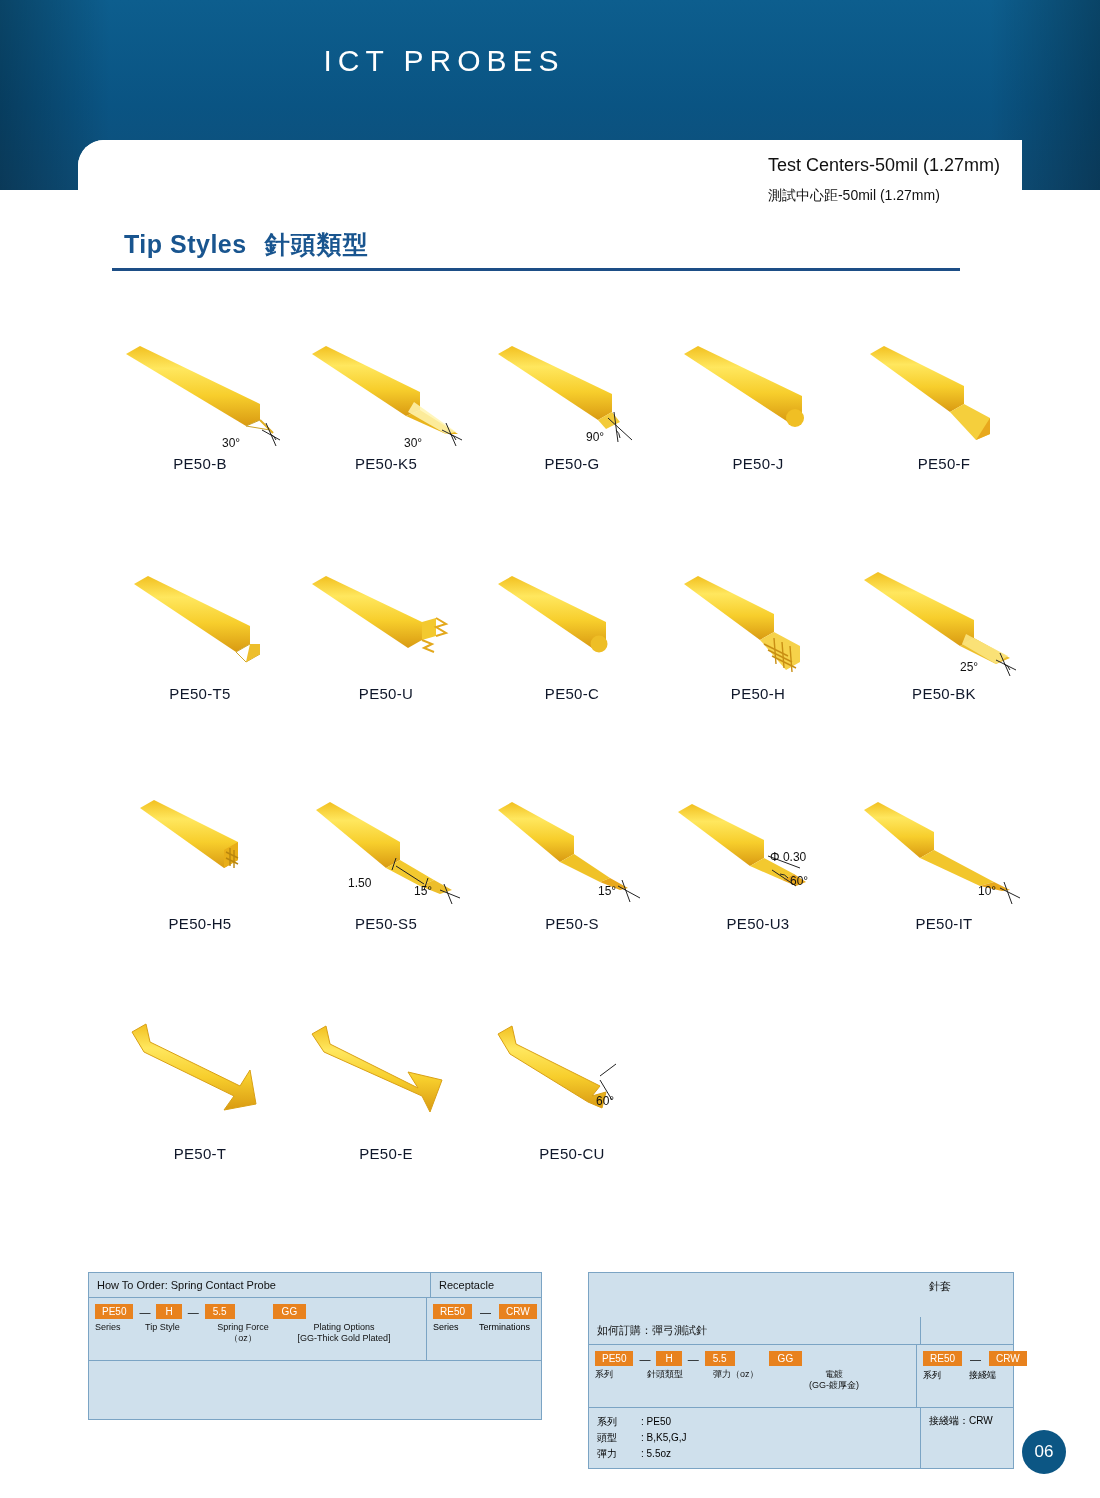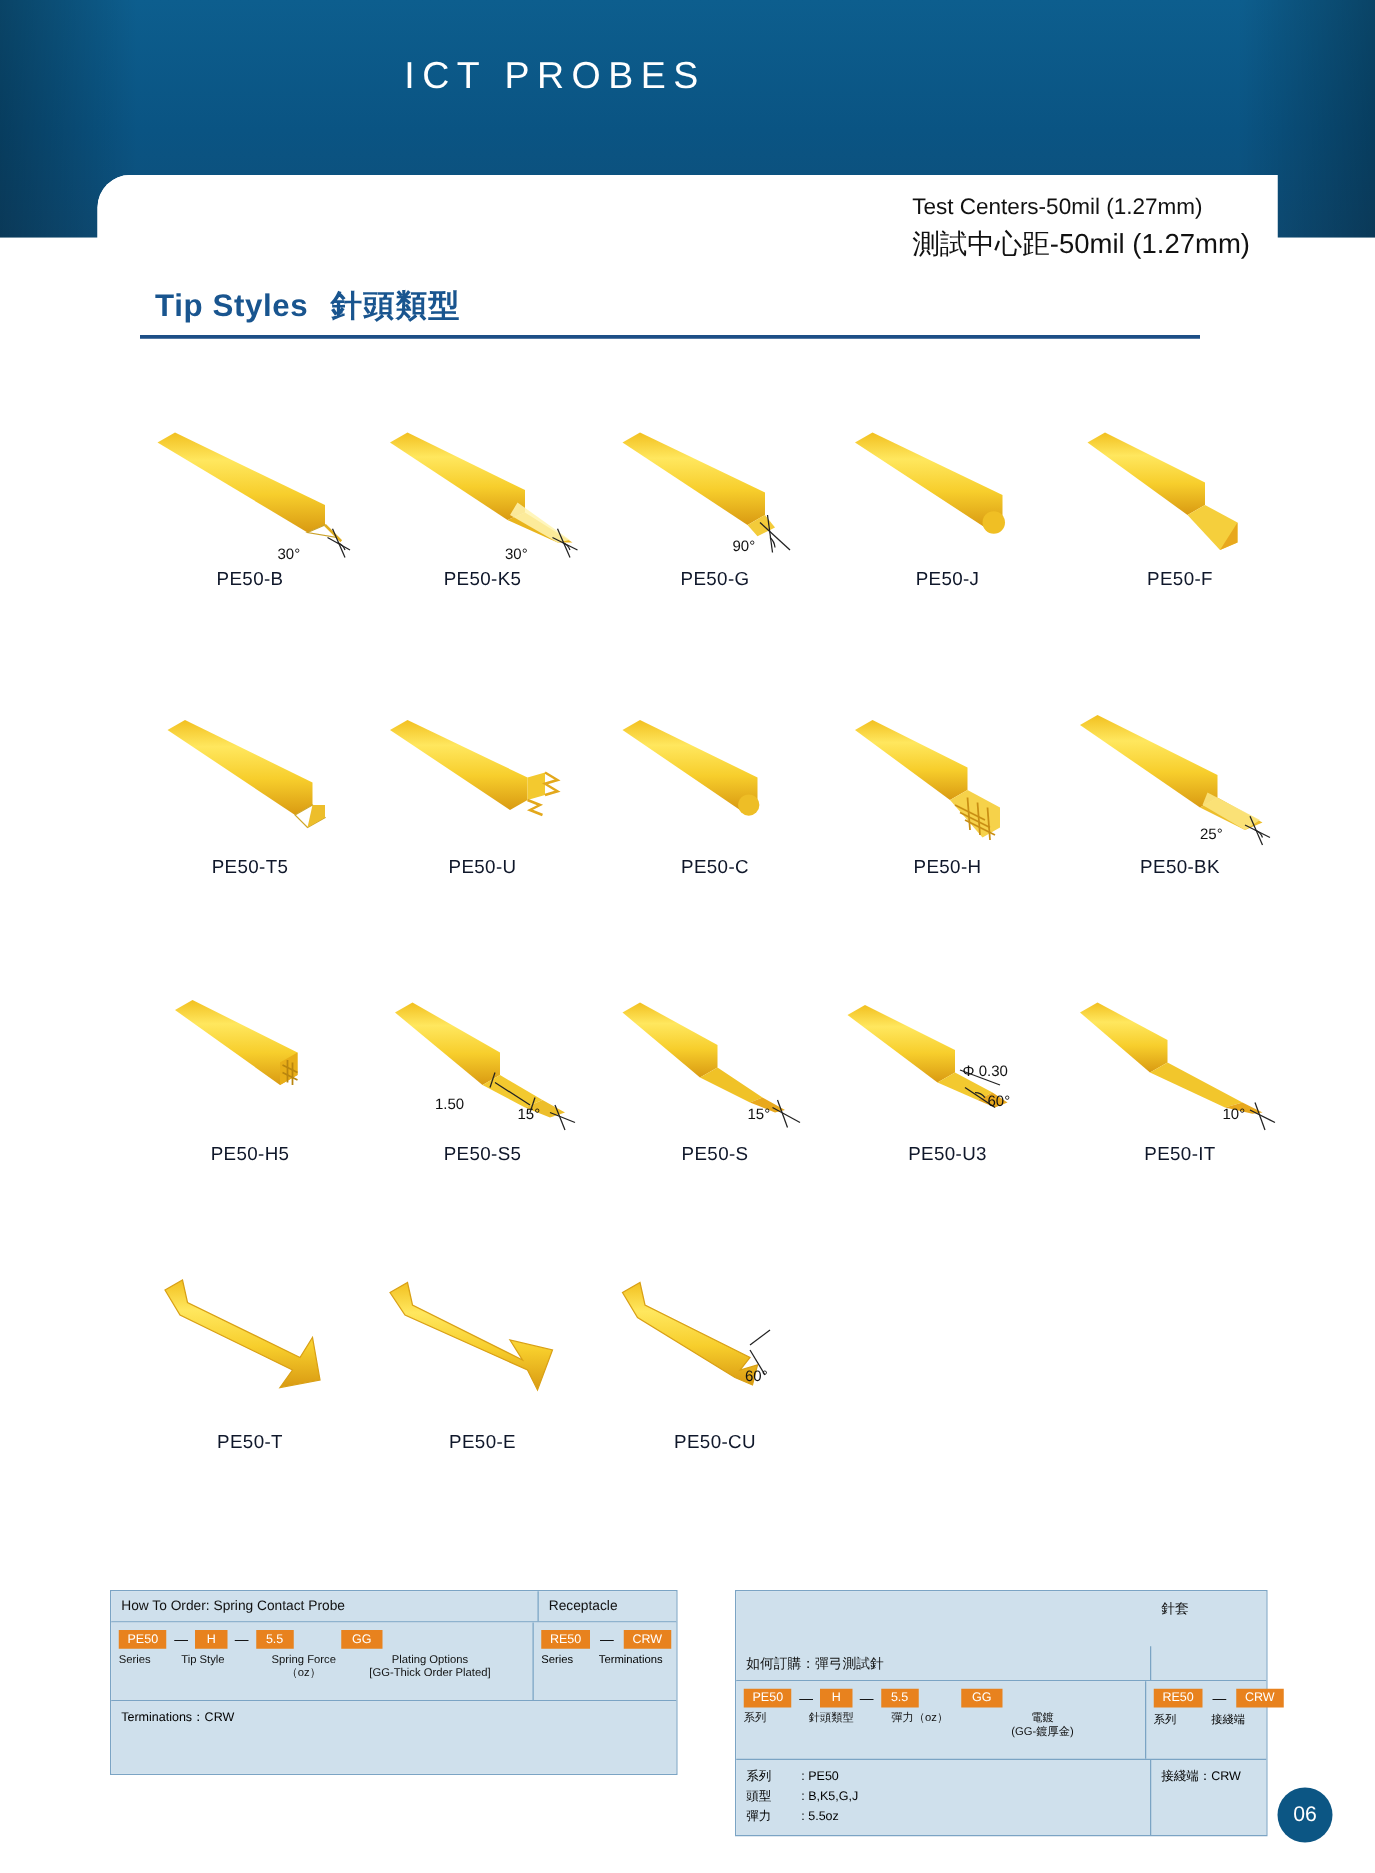--- a/index.html
+++ b/index.html
@@ -42,21 +42,21 @@
     border-top-left-radius:26px;
   }
 
   .test-centers {
     position:absolute; right:100px; top:150px;
     text-align:left;
     color:#111;
     font-size:18px;
     line-height:30px;
   }
-  .test-centers .line2 { font-size:22px; }
+  .test-centers .line2 { font-size:14px; }
 
   
   .tip-heading {
     position:absolute; left:124px; top:228px;
     font-size:25px; font-weight:bold; color:#19558f;
     letter-spacing:.5px;
   }
   .tip-heading .cn { margin-left:18px; letter-spacing:1px; }
   .heading-rule {
     position:absolute; left:112px; top:268px; width:848px; height:3px;
@@ -377,40 +377,37 @@
           <span style="background:#e8821e; color:#fff; font-size:10px; padding:2px 8px;">5.5</span>
           <span style="display:inline-block; width:26px;"></span>
           <span style="background:#e8821e; color:#fff; font-size:10px; padding:2px 9px;">GG</span>
         </div>
         <div style="display:flex; font-size:9px; color:#111; margin-top:3px; line-height:11px;">
           <span style="width:50px;">Series</span>
           <span style="width:62px;">Tip Style</span>
           <span style="width:72px; white-space:pre-line; text-align:center;">Spring  Force
 （oz）</span>
           <span style="width:130px; white-space:pre-line; text-align:center;">Plating Options
-[GG-Thick Order Plated]</span>
+[GG-Thick Gold Plated]</span>
         </div>
       </div>
       <div style="flex:1; padding:6px;">
         <div style="display:flex; align-items:center; gap:8px;">
           <span style="background:#e8821e; color:#fff; font-size:10px; padding:2px 7px;">RE50</span>
           <span style="font-size:11px;">—</span>
           <span style="background:#e8821e; color:#fff; font-size:10px; padding:2px 7px;">CRW</span>
         </div>
         <div style="display:flex; font-size:9px; margin-top:3px;">
           <span style="width:46px;">Series</span>
           <span>Terminations</span>
         </div>
       </div>
     </div>
 
     <div style="display:flex; background:#cfe0ec; min-height:58px;">
-      <div style="flex:1; padding:6px 8px; font-size:10px;">
-        <div>Terminations：CRW</div>
-      </div>
     </div>
   </div>
 
   <div style="position:absolute; left:500px; top:0; width:424px; border:1px solid #7ba4c4;">
     <div style="display:flex; background:#cfe0ec; border-bottom:1px solid #7ba4c4;">
       <div style="flex:0 0 315px; padding:6px 8px; font-size:11px; color:#111; border-right:1px solid #7ba4c4;margin-top:44px;">如何訂購：彈弓測試針</div>
       <div style="flex:1; padding:6px 8px; font-size:11px; color:#111;">針套</div>
     </div>
 
     <div style="display:flex; background:#cfe0ec; border-bottom:1px solid #7ba4c4; min-height:62px;">

